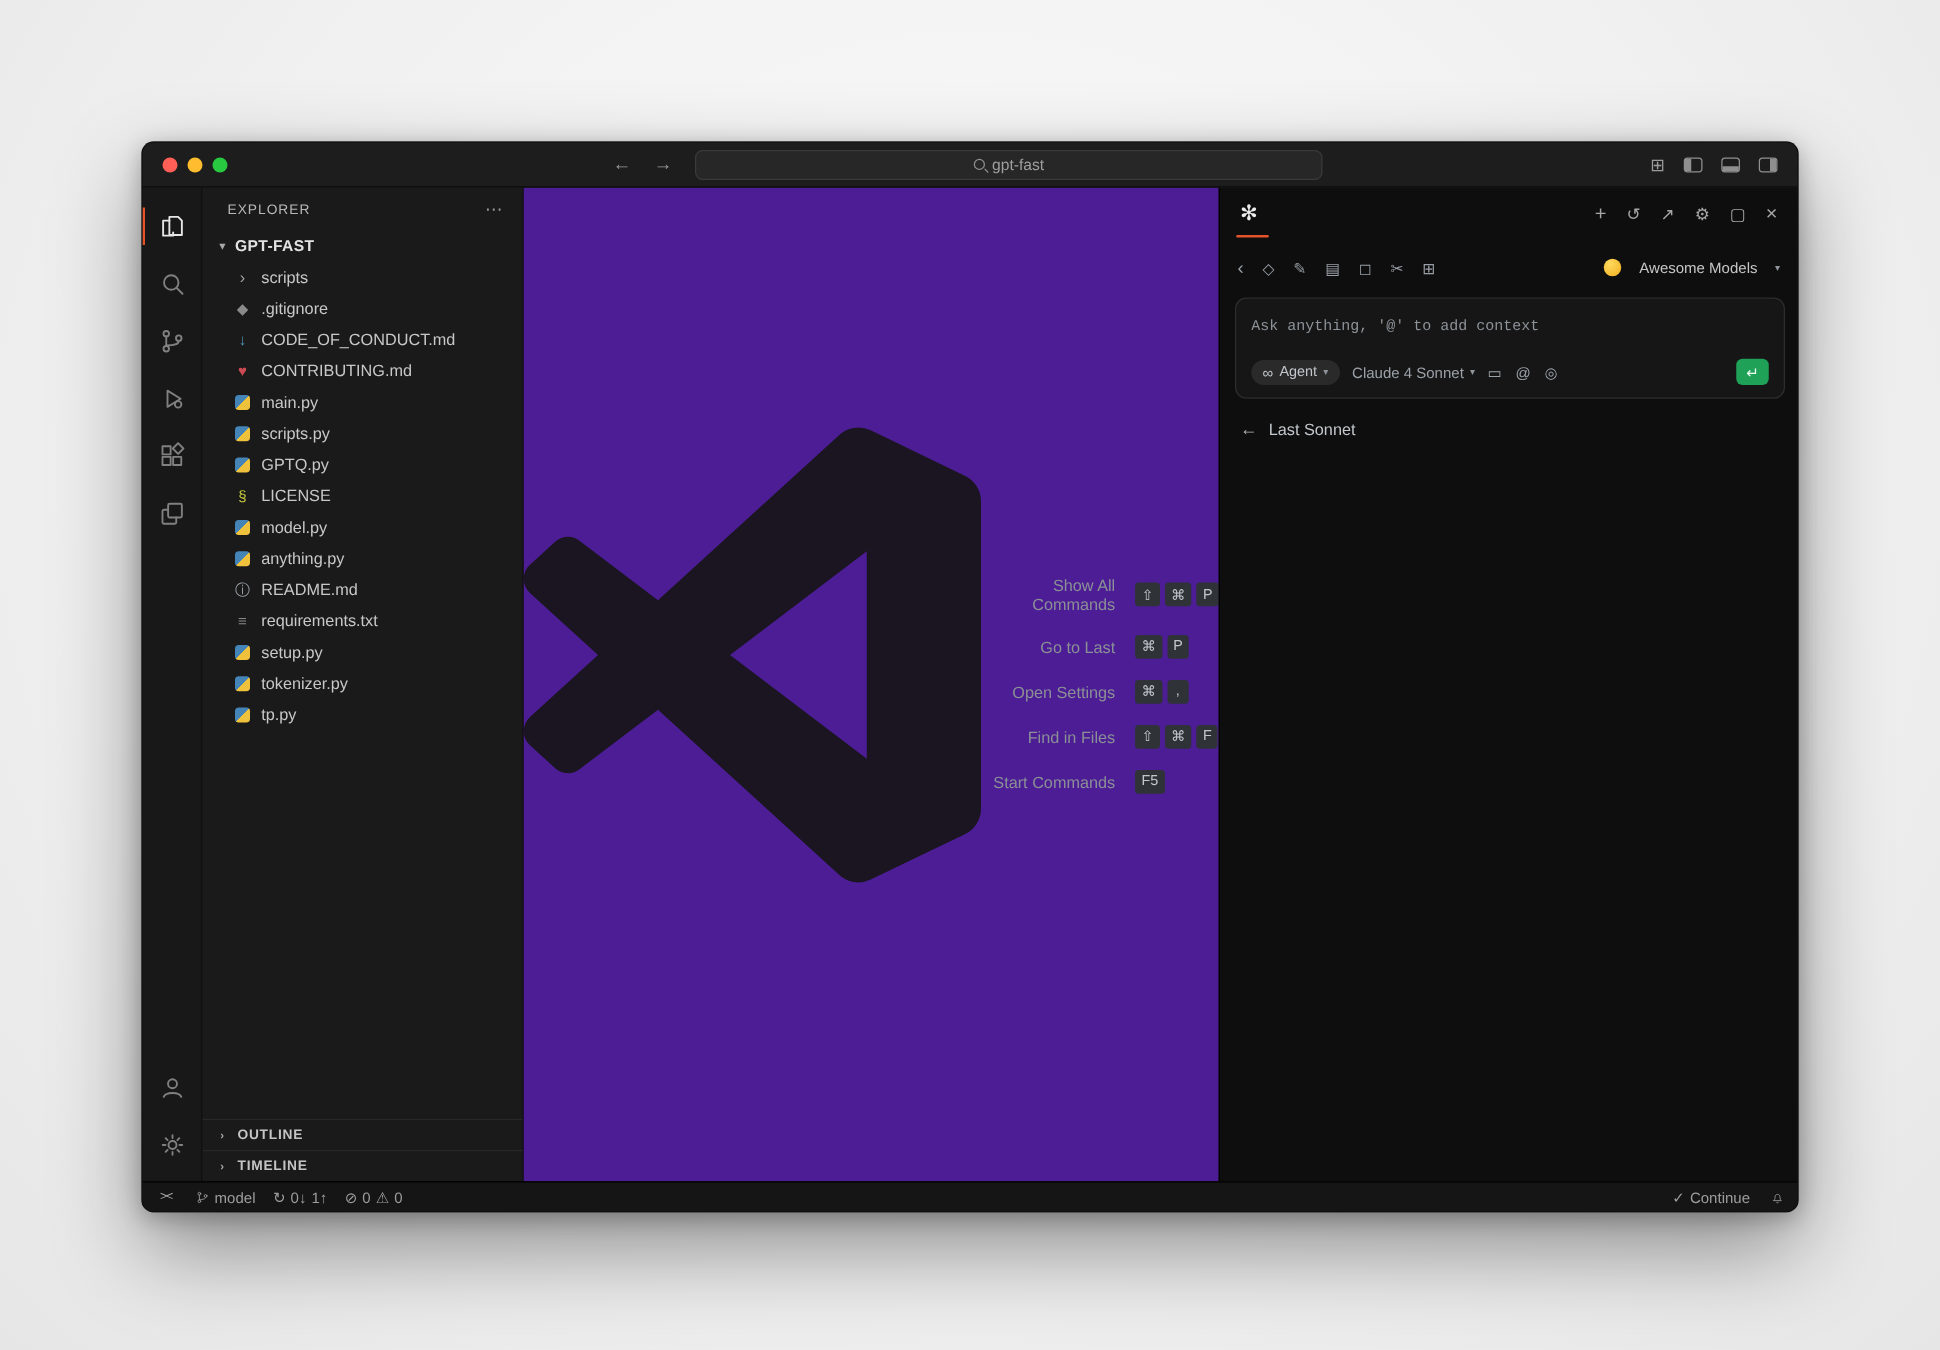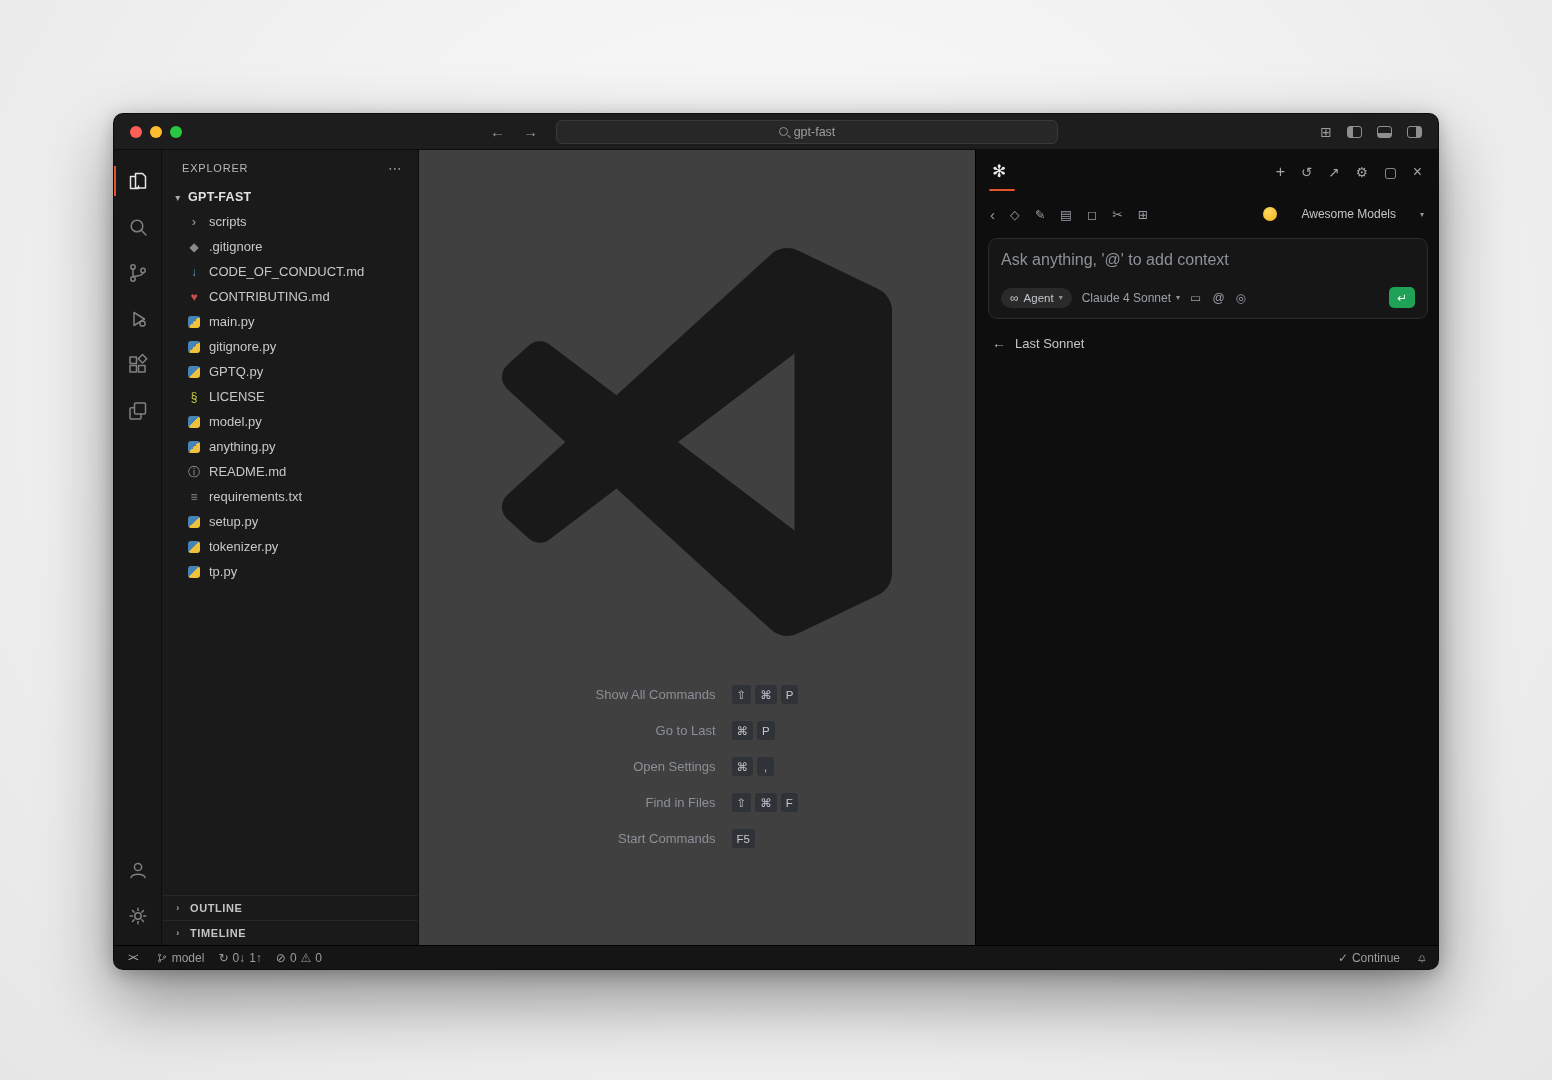--- a/index.html
+++ b/index.html
@@ -73,46 +73,46 @@
   .py-badge { width:12px; height:12px; border-radius:3px; background:linear-gradient(135deg,#4584b6 50%,#f0c23c 50%); }
   .c-blue{ color:#519aba; } .c-red{ color:#cc4a52; } .c-yellow{ color:#cbcb41; }
   .c-gray{ color:#9aa0a8; } .c-dim{ color:#8a8a8a; }
   .fold-chev { color:#a0a0a0; font-size:13px; }
   .sb-sections { }
   .sb-section { height:25px; border-top:1px solid #272727; display:flex; align-items:center; gap:6px; padding-left:10px;
     font-size:11px; font-weight:bold; letter-spacing:.6px; color:#c4c4c4; }
   .sb-section .chev { font-size:9px; }
 
   
-  .editor { flex:1; background:#404040; display:flex; flex-direction:column; align-items:center; justify-content:center; min-width:0; }
+  .editor { flex:1; background:#4c1d95; display:flex; flex-direction:row; align-items:center; justify-content:center; min-width:0; }
   .watermark { width:390px; height:390px; margin-bottom:48px; opacity:.9; }
   .watermark path { fill:#151515; }
   .shortcuts { display:grid; grid-template-columns:auto auto; column-gap:16px; row-gap:17px; align-items:center; }
   .sc-label { text-align:right; font-size:13px; color:#8b9096; }
   .keys { display:flex; gap:4px; }
   .key { min-width:17px; height:19px; padding:0 5px; background:#2f3237; border-radius:3px;
     display:flex; align-items:center; justify-content:center; font-size:11.5px; color:#c3c7cd;
     font-family:"Liberation Sans","DejaVu Sans",sans-serif; }
 
   
   .chat { width:463px; flex:0 0 463px; background:#0e0e0e; border-left:1px solid #000; display:flex; flex-direction:column; color:#c9c9c9; }
   .chat-header { height:44px; display:flex; align-items:center; padding:0 16px; }
   .chat-logo { position:relative; font-size:17px; color:#ececec; padding-bottom:2px; }
   .chat-logo::after { content:""; position:absolute; left:-3px; bottom:-7px; width:26px; height:2px; background:#e5532a; border-radius:1px; }
   .chat-header-icons { margin-left:auto; display:flex; align-items:center; gap:16px; color:#a6a6a6; font-size:13.5px; }
   .chat-header-icons .big { font-size:16px; }
   .chat-toolbar { height:32px; display:flex; align-items:center; gap:15px; padding:0 14px; color:#989ea6; font-size:12.5px; margin-top:4px; }
   .chat-toolbar .back { font-size:15px; }
-  .model-chip { margin-left:auto; display:flex; align-items:center; gap:24px; font-size:12px; color:#c6c6c6; }
+  .model-chip { margin-left:auto; display:flex; align-items:center; gap:14px; font-size:12px; color:#c6c6c6; }
   .emoji-dot { width:14px; height:14px; border-radius:50%; background:radial-gradient(circle at 35% 30%, #ffd95e, #f2b01e); display:inline-block; }
   .chev-sm { font-size:8px; color:#8f949b; }
 
   .ask-card { margin:8px 10px 0 12px; background:#161616; border:1px solid #2d2d2d; border-radius:9px; padding:12px 12px 10px; }
-  .ask-input { width:100%; background:transparent; border:none; outline:none; color:#d6d6d6; font-size:16px;
-    font-family:Liberation Sans, sans-serif; }
+  .ask-input { width:100%; background:transparent; border:none; outline:none; color:#d6d6d6; font-size:12px;
+    font-family:Liberation Mono, monospace; }
   .ask-input::placeholder { color:#8d9298; }
   .ask-controls { display:flex; align-items:center; gap:10px; margin-top:18px; }
   .agent-pill { display:flex; align-items:center; gap:5px; background:#2a2a2a; border-radius:11px; padding:3px 9px;
     font-size:11.5px; color:#c2c6cb; }
   .agent-pill .inf { font-size:12px; }
   .model-select { display:flex; align-items:center; gap:5px; font-size:12px; color:#9ba1a8; }
   .ask-icons { display:flex; align-items:center; gap:11px; color:#9ba1a8; font-size:12px; }
   .send-btn { margin-left:auto; width:26px; height:21px; border-radius:5px; background:#1fa157;
     display:flex; align-items:center; justify-content:center; color:#eafbef; font-size:12px; }
   .last-session { display:flex; align-items:center; gap:9px; margin:16px 0 0 16px; font-size:13px; color:#c3c7cc; }
@@ -243,21 +243,21 @@
         <div class="file-row">
           <span class="ficon">
               <span class="py-badge"></span>
             </span>
           <span>main.py</span>
         </div>
         <div class="file-row">
           <span class="ficon">
               <span class="py-badge"></span>
             </span>
-          <span>gitignore.py</span>
+          <span>scripts.py</span>
         </div>
         <div class="file-row">
           <span class="ficon">
               <span class="py-badge"></span>
             </span>
           <span>GPTQ.py</span>
         </div>
         <div class="file-row">
           <span class="ficon c-yellow">§</span>
           <span>LICENSE</span>

